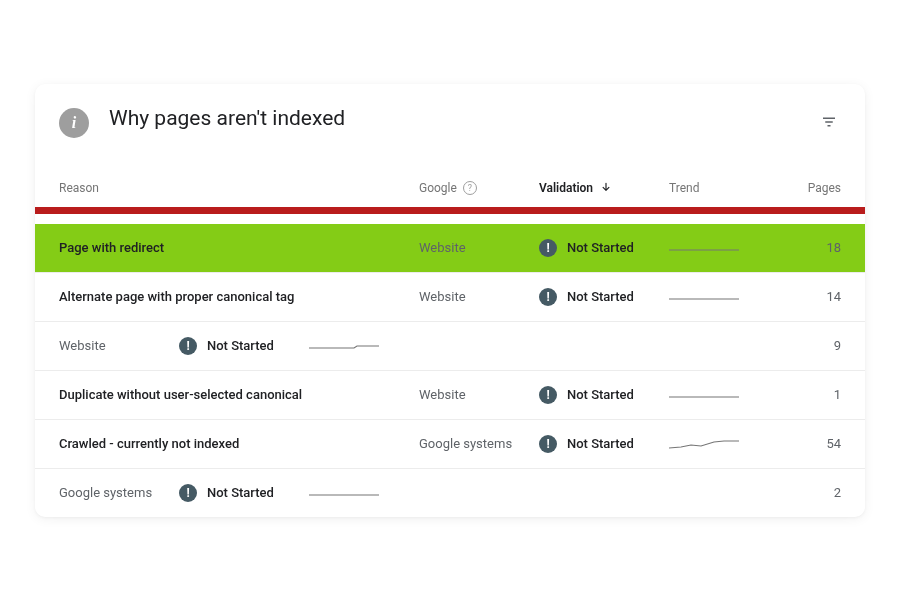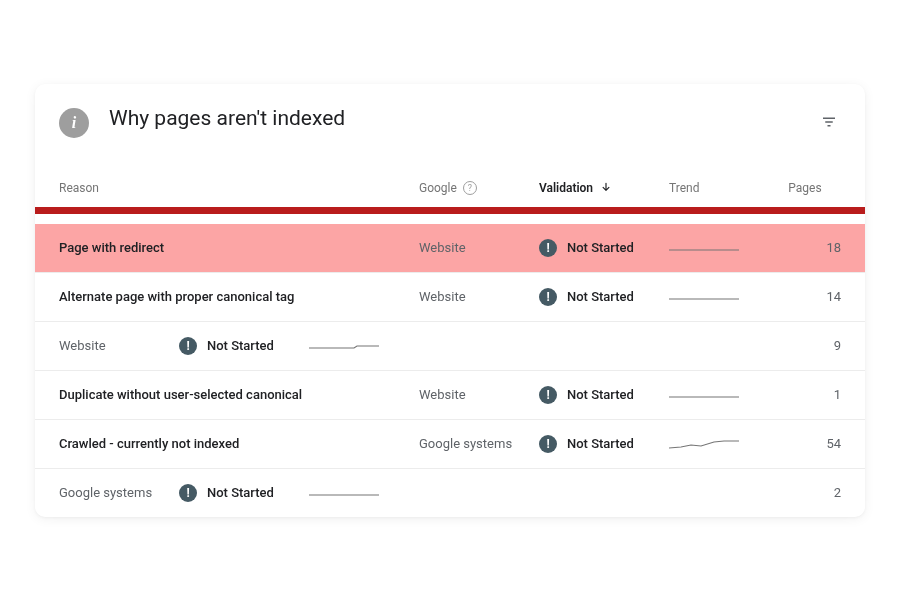--- a/index.html
+++ b/index.html
@@ -92,21 +92,21 @@
       flex: 0 0 130px;
       color: #202124;
       font-weight: 600;
       display: flex;
       align-items: center;
       gap: 6px;
     }
     .col-trend { flex: 0 0 100px; }
     .col-pages {
       flex: 1;
-      text-align: center;
+      text-align: right;
     }
     .help-circle {
       width: 14px;
       height: 14px;
       border-radius: 50%;
       border: 1px solid #9e9e9e;
       display: inline-flex;
       align-items: center;
       justify-content: center;
       font-size: 9px;
@@ -115,21 +115,21 @@
     .row {
       display: flex;
       align-items: center;
       padding: 14px 24px;
       font-size: 13px;
       color: #202124;
       border-bottom: 1px solid #ececec;
       cursor: pointer;
     }
     .row:last-child { border-bottom: none; }
-    .row.selected { background: #fca5a5; margin-top: 10px; }
+    .row.selected { background: #84cc16; margin-top: 10px; }
     .row .reason {
       flex: 0 0 360px;
       font-weight: 500;
     }
     .row .source {
       flex: 0 0 120px;
       color: #5f6368;
     }
     .row .validation {
       flex: 0 0 130px;

